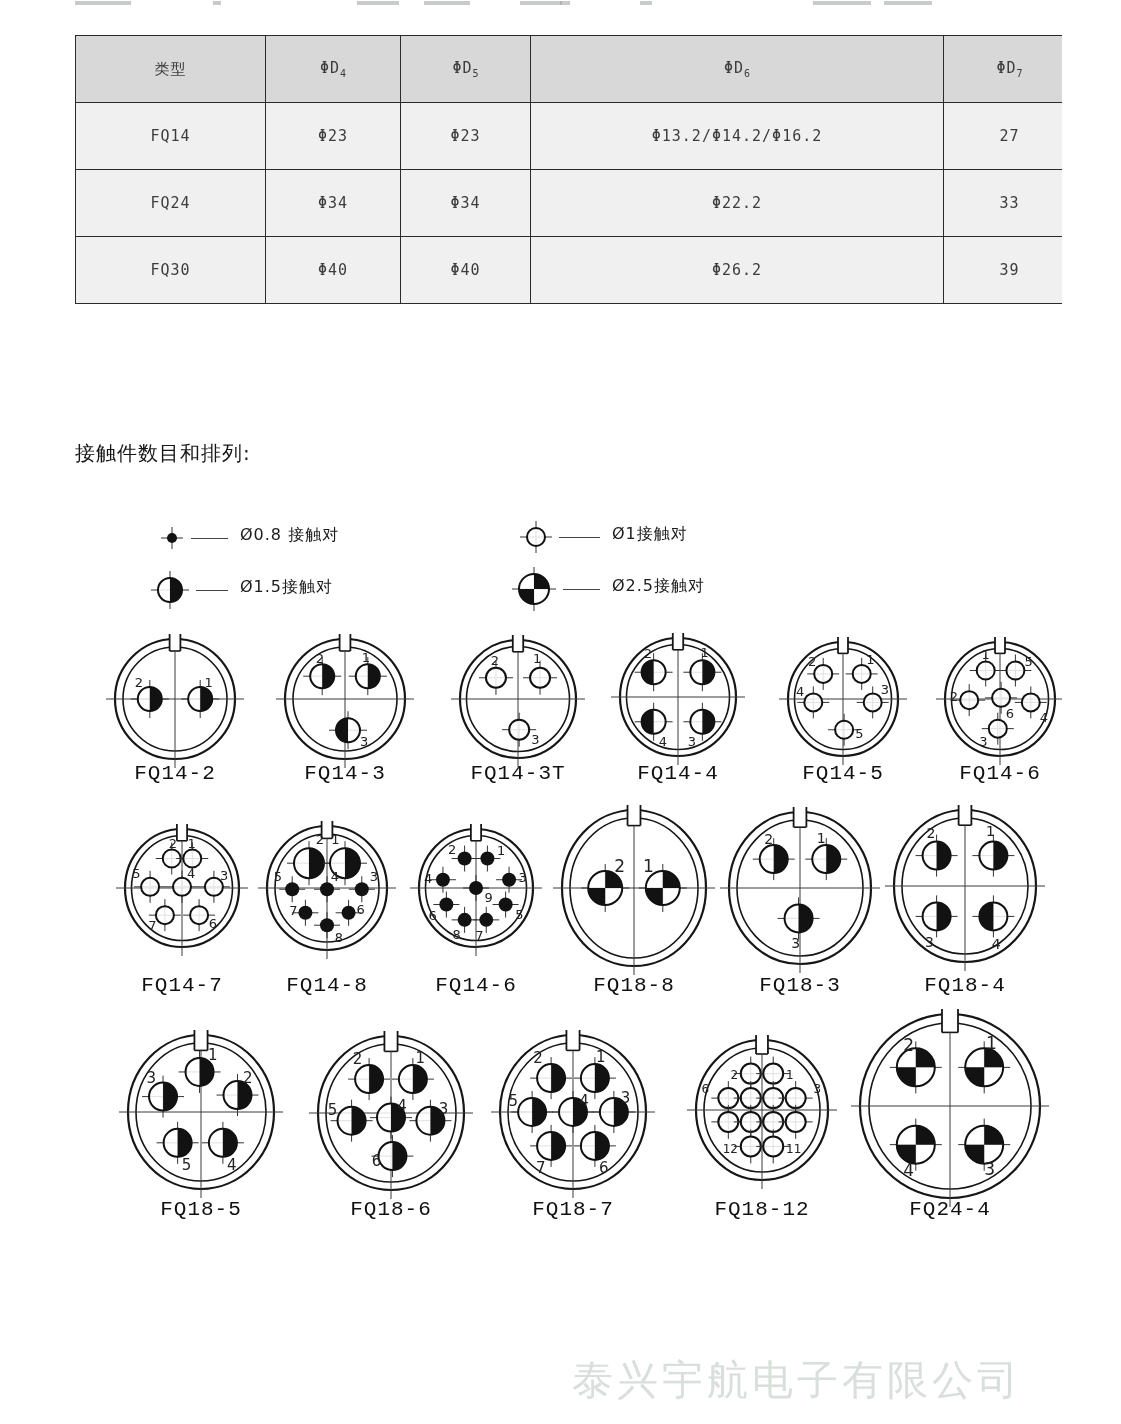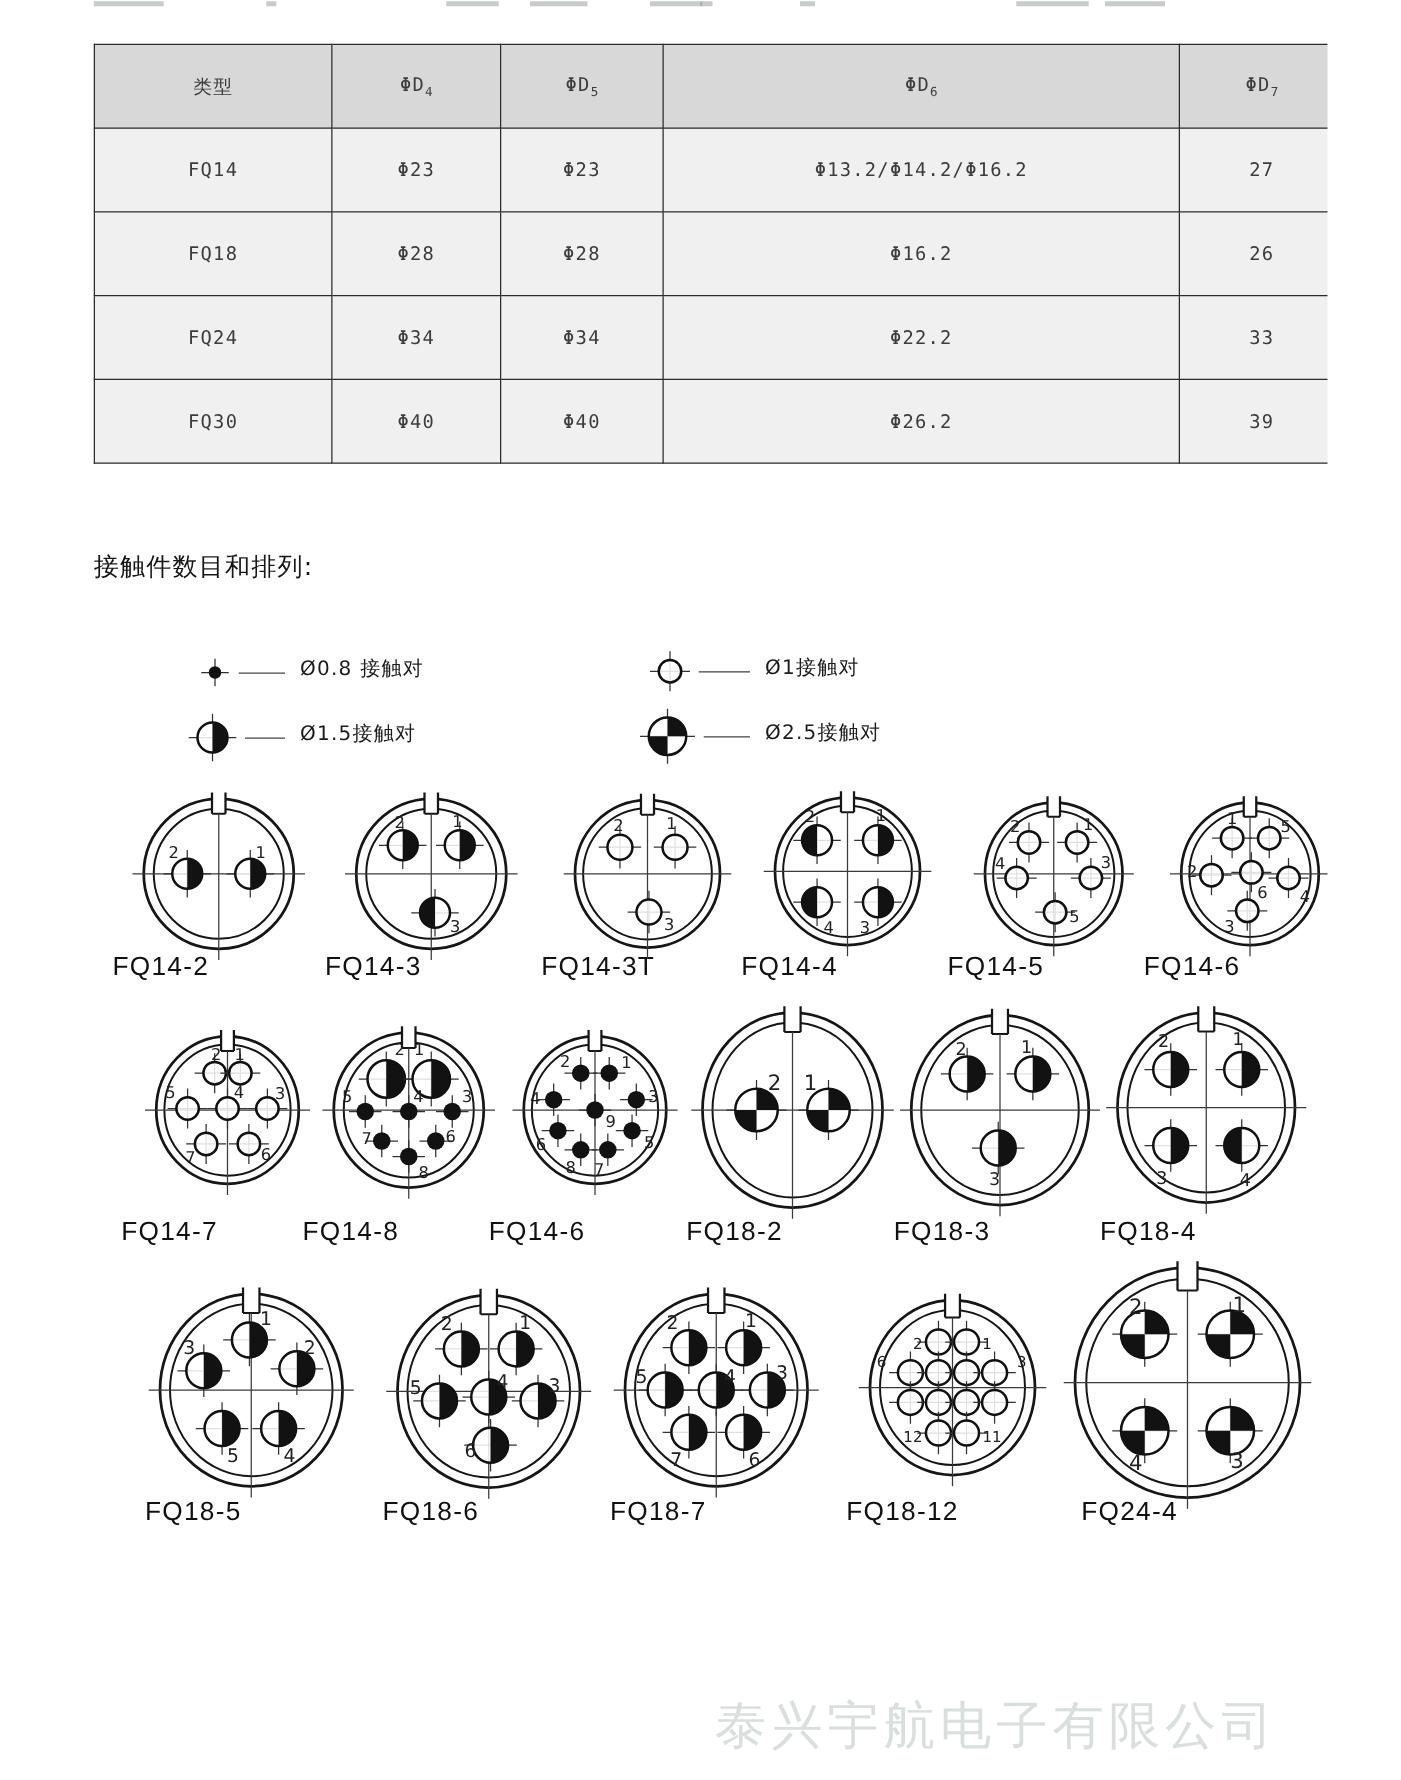--- a/index.html
+++ b/index.html
@@ -15,22 +15,22 @@
   table.dims th{background:#d8d8d8;height:64px;}
   table.dims td{background:#f0f0f0;height:64px;}
   .sub{font-size:10px;vertical-align:-4px;letter-spacing:0;}
   
   #section-title{position:absolute;left:75px;top:440px;font-size:20px;font-weight:400;
                  color:#161616;letter-spacing:1px;}
   
   .legend-text{position:absolute;font-size:16px;color:#1c1c1c;letter-spacing:1px;}
   .legend-line{position:absolute;height:0;border-top:1.4px solid #444;}
   
-  .clabel{position:absolute;width:170px;font-size:21px;color:#111;
-          letter-spacing:1px;font-family:Liberation Sans, sans-serif;}
+  .clabel{position:absolute;width:170px;text-align:center;font-size:21px;color:#111;
+          letter-spacing:1px;font-family:Liberation Mono, monospace;}
   
   #wm-center{position:absolute;left:378px;top:568px;font-size:186px;line-height:1;
              font-weight:700;color:rgba(173,184,238,0.55);letter-spacing:10px;
              white-space:nowrap;z-index:1;}
   #wm-bottom{position:absolute;left:572px;top:1356px;font-size:41px;line-height:1.2;
              color:#d9e0dc;letter-spacing:4px;font-family:"DejaVu Serif",serif;
              white-space:nowrap;}
   svg text{font-family:"DejaVu Sans",sans-serif;fill:#222;}
   .connector{position:absolute;z-index:2;}
   .legend-sym{position:absolute;z-index:2;}
@@ -73,27 +73,20 @@
         </thead>
       <tbody id="dim-rows">
           <tr>
             <td>FQ14</td>
             <td>Φ23</td>
             <td>Φ23</td>
             <td>Φ13.2/Φ14.2/Φ16.2</td>
             <td>27</td>
           </tr>
           <tr>
-            <td>FQ18</td>
-            <td>Φ28</td>
-            <td>Φ28</td>
-            <td>Φ16.2</td>
-            <td>26</td>
-          </tr>
-          <tr>
             <td>FQ24</td>
             <td>Φ34</td>
             <td>Φ34</td>
             <td>Φ22.2</td>
             <td>33</td>
           </tr>
           <tr>
             <td>FQ30</td>
             <td>Φ40</td>
             <td>Φ40</td>
@@ -552,21 +545,21 @@
         </g>
         <g>
           <line x1="4.800000000000001" y1="0" x2="52.8" y2="0" stroke="#333" stroke-width="1"></line>
           <line x1="28.8" y1="-24" x2="28.8" y2="24" stroke="#333" stroke-width="1"></line>
           <circle cx="28.8" cy="0" r="17" fill="#ffffff" fill-opacity="0.85" stroke="#111" stroke-width="2"></circle>
           <path d="M 28.8 0 L 28.8 -17 A 17 17 0 0 1 45.8 0 Z" fill="#121212"></path>
           <path d="M 28.8 0 L 28.8 17 A 17 17 0 0 1 11.8 0 Z" fill="#121212"></path>
           <text x="14.4" y="-15.890000000000004" text-anchor="middle" font-size="17" fill="#2a2a2a">1</text>
         </g>
       </svg>
-      <div class="clabel" style="left: 549px; top: 974px;">FQ18-2</div>
+      <div class="clabel" style="left: 549px; top: 974px;">FQ18-8</div>
       <svg width="178" height="188" viewBox="-89 -94 178 188" class="connector" style="left: 711px; top: 794px;">
         <ellipse cx="0" cy="0" rx="71" ry="76" fill="none" stroke="#161616" stroke-width="2.2"></ellipse>
         <ellipse cx="0" cy="0" rx="63" ry="68" fill="none" stroke="#161616" stroke-width="1.6"></ellipse>
         <rect x="-6.39" y="-82" width="12.78" height="21.200000000000003" fill="#ffffff"></rect>
         <line x1="-6.39" y1="-81" x2="-6.39" y2="-60.8" stroke="#161616" stroke-width="1.8"></line>
         <line x1="6.39" y1="-81" x2="6.39" y2="-60.8" stroke="#161616" stroke-width="1.8"></line>
         <line x1="-6.39" y1="-60.8" x2="6.39" y2="-60.8" stroke="#161616" stroke-width="1.6"></line>
         <line x1="-80" y1="0" x2="80" y2="0" stroke="#3a3a3a" stroke-width="1"></line>
         <line x1="0" y1="-60.8" x2="0" y2="85" stroke="#3a3a3a" stroke-width="1"></line>
         <g>

